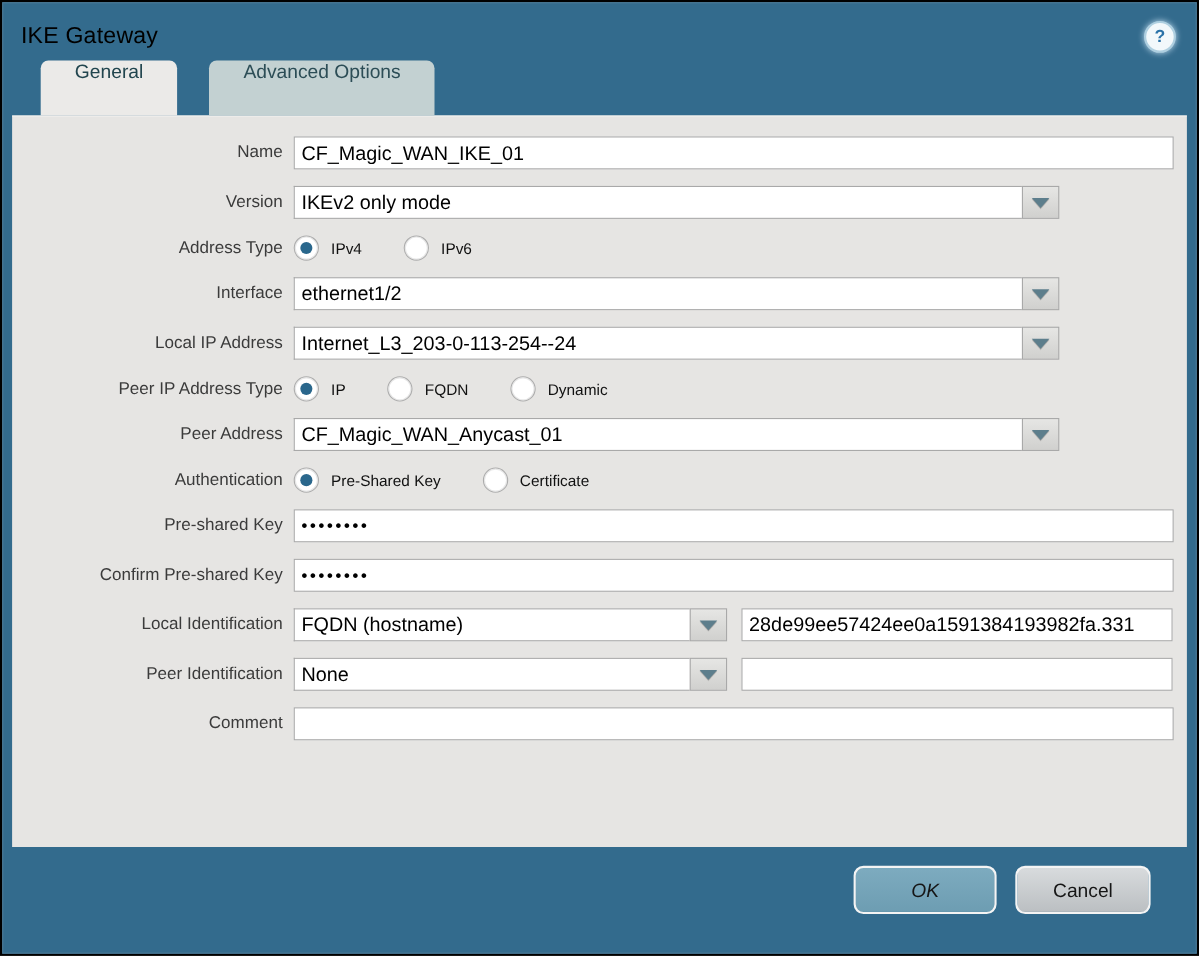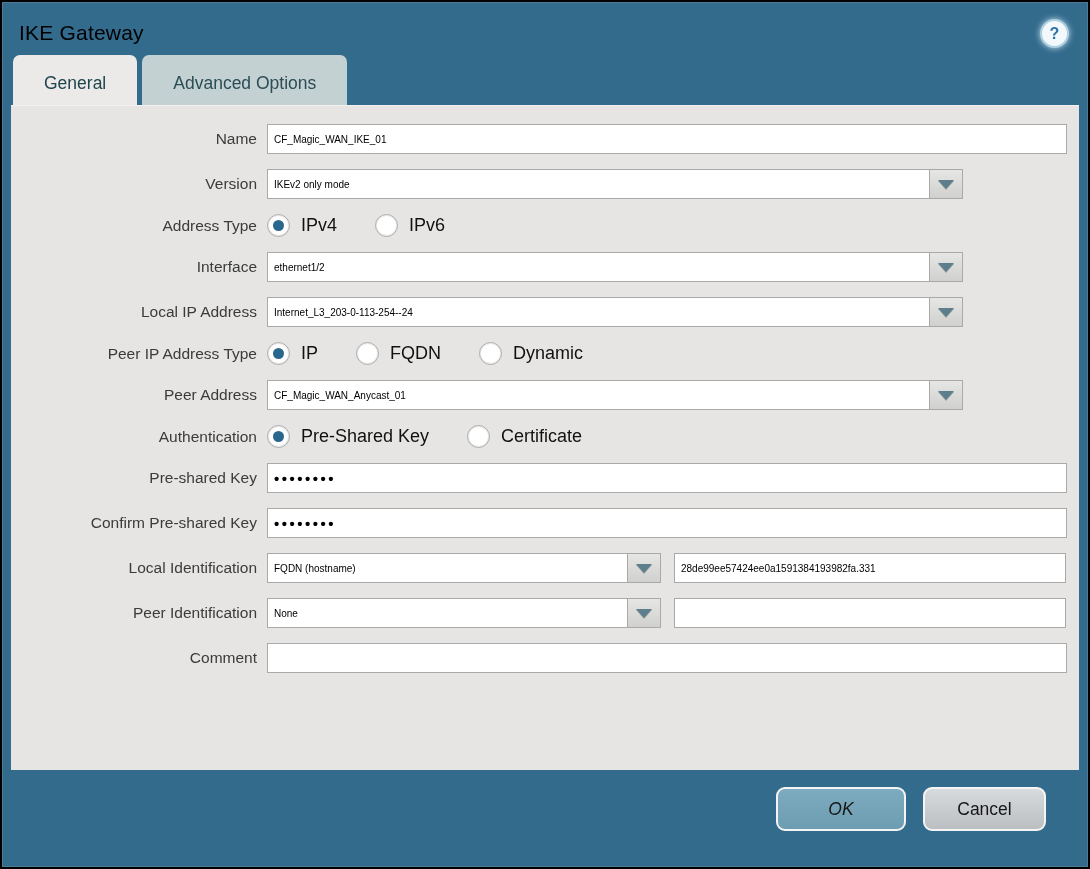--- a/index.html
+++ b/index.html
@@ -21,39 +21,39 @@
   .title{font-size:21px;color:#000000;letter-spacing:.2px;}
   .help{
     width:25px;height:25px;border-radius:50%;background:#f2f8fb;
     color:#2a72a8;font-weight:bold;font-size:16px;line-height:25px;text-align:center;
     border:2px solid #aecfe0;box-shadow:0 0 6px rgba(220,240,255,.85);
     cursor:pointer;user-select:none;
   }
   
   .tabs{display:flex;gap:5px;padding-left:10px;height:50px;}
   .tab{
-    padding:11px 31px;display:flex;align-items:flex-end;font-size:17.5px;
-    border-radius:7px 7px 0 0;cursor:pointer;
+    padding:0 31px;display:flex;align-items:flex-start;font-size:17.5px;
+    border-radius:7px 7px 0 0;cursor:pointer;margin-left:24px;
   }
   .tab.active{background:#ebeae8;color:#21454e;}
   .tab.inactive{background:#c3d1d2;color:#2c4d56;}
   
   .content{
     margin:0 8px;background:#e6e5e3;height:665px;box-sizing:border-box;
     padding:18px 0 2px 0;border-top:1px solid #f2f1ef;
   }
   .row{display:flex;align-items:center;margin-bottom:15px;}
   .lbl{
     width:246px;text-align:right;padding-right:10px;flex:none;
     font-size:15.5px;color:#3b3b3b;
   }
   .field{display:flex;align-items:center;}
   .ti{
     height:30px;box-sizing:border-box;border:1px solid #a9a9a9;background:#fff;
-    font-size:10px;padding:0 6px;color:#000;outline:none;
+    font-size:18px;padding:0 6px;color:#000;outline:none;
     font-family:"Liberation Sans", sans-serif;
   }
   .ti.pw{font-size:15px;letter-spacing:2.5px;font-weight:bold;}
   .w-full{width:800px;}
   .w-combo{width:662px;border-right:none;}
   .w-sm{width:360px;}
   .w-id{width:392px;}
   .combo-btn{
     width:34px;height:30px;box-sizing:border-box;border:1px solid #a9a9a9;
     background:linear-gradient(#e6e6e4,#d0d0ce);
@@ -65,21 +65,21 @@
   }
   .gap12{width:13px;flex:none;}
   
   .radio{
     width:21px;height:21px;border-radius:50%;background:#fff;
     border:1px solid #acacac;box-shadow:0 0 0 1px #e8e8e8 inset;
     display:flex;align-items:center;justify-content:center;cursor:pointer;flex:none;
   }
   .radio .dot{width:11px;height:11px;border-radius:50%;background:transparent;}
   .radio.checked .dot{background:#2a678c;}
-  .radio-label{font-size:18px;color:#111;margin:0 38px 0 11px;}
+  .radio-label{font-size:14px;color:#111;margin:0 38px 0 11px;}
   
   .footer{display:flex;justify-content:flex-end;gap:17px;padding:17px 41px 0 0;}
   .btn{
     height:44px;border-radius:9px;border:2px solid #f4f4f4;
     font-size:17.5px;color:#161616;display:flex;align-items:center;justify-content:center;
     cursor:pointer;box-sizing:border-box;
   }
   .btn.ok{width:130px;background:linear-gradient(#7dabbf,#6d9db2);font-style:italic;}
   .btn.cancel{width:123px;background:linear-gradient(#d8dbdd,#bbbfc2);}
 </style>

